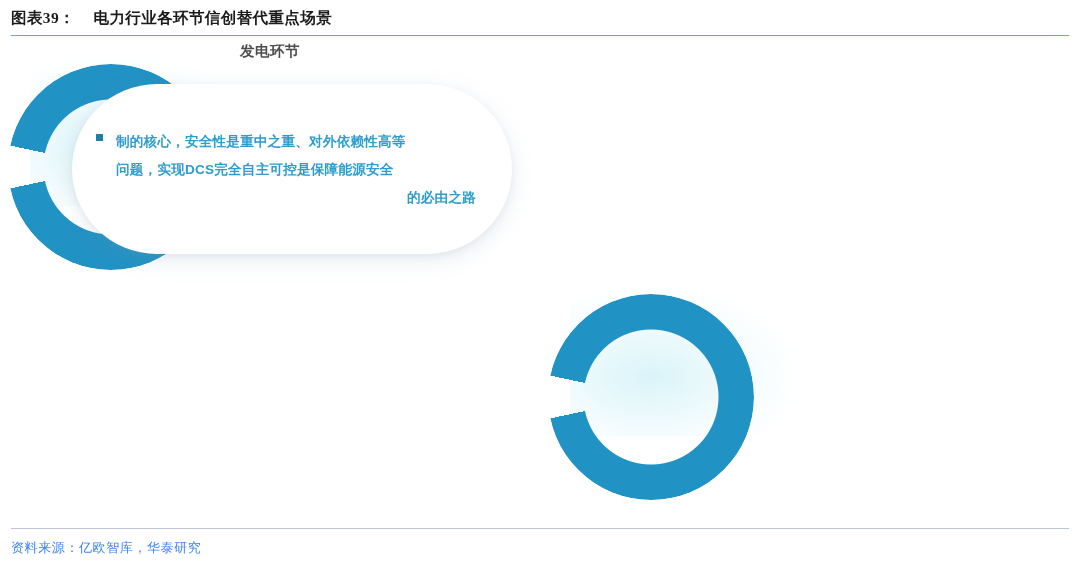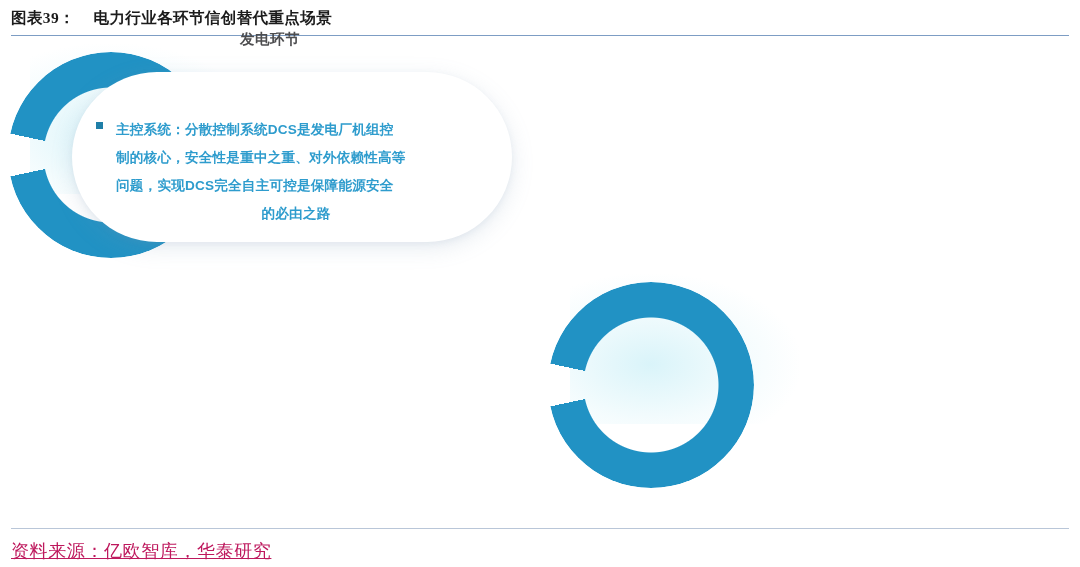--- a/index.html
+++ b/index.html
@@ -42,31 +42,30 @@
   #footer-rule {
     position: absolute;
     left: 11px; top: 528px;
     width: 1058px; height: 1.2px;
     background: #b9c6d8;
   }
   #fig-source {
     position: absolute;
     left: 11px; top: 539px;
     font-family: "Liberation Serif", "DejaVu Serif", serif;
-    font-size: 18px;
-    color: #be185d;
+    font-size: 13px;
+    color: #3b82f6;
     letter-spacing: 0.6px;
     white-space: nowrap;
-    text-decoration: underline;
   }
 
   
   #chart-body {
     position: absolute;
-    left: 0; top: 24px;
+    left: 0; top: 36px;
     width: 1080px; height: 486px;
   }
 
   .card-cell {
     position: absolute;
     width: 540px; height: 230px;
   }
   .card-cell.col-l { left: 0; }
   .card-cell.col-r { left: 540px; }
   .card-cell.row-t { top: 6px; }
@@ -134,21 +133,21 @@
     font-weight: bold;
     line-height: 28px;
     color: #2e9ccd;
     letter-spacing: 0.2px;
   }
 
   
   .lines-3 .card-text { top: 58px; }
   .lines-4 .card-text { top: 44px; }
   .card-text .ln { display: block; white-space: nowrap; }
-  .card-text .ln.c { text-align: center; }
+  .card-text .ln.c { text-align: right; }
 </style>
 </head>
 <body>
 
 <div id="fig-header">
   <div id="fig-title">
     <span>图表39：</span>
     <span style="display:inline-block;width:10px"></span>
     <span>电力行业各环节信创替代重点场景</span>
   </div>
@@ -157,21 +156,20 @@
 
 <div id="chart-body">
 
   <div class="card-cell col-l row-t">
     <div class="card-heading">发电环节</div>
     <div class="card-glow"></div>
     <div class="card-arc"></div>
     <div class="card-pill lines-4">
       <div class="card-bullet"></div>
       <div class="card-text">
-        <span class="ln">主控系统：分散控制系统DCS是发电厂机组控</span>
         <span class="ln">制的核心，安全性是重中之重、对外依赖性高等</span>
         <span class="ln">问题，实现DCS完全自主可控是保障能源安全</span>
         <span class="ln c">的必由之路</span>
       </div>
     </div>
   </div>
 
 
 
   <div class="card-cell col-r row-b">

